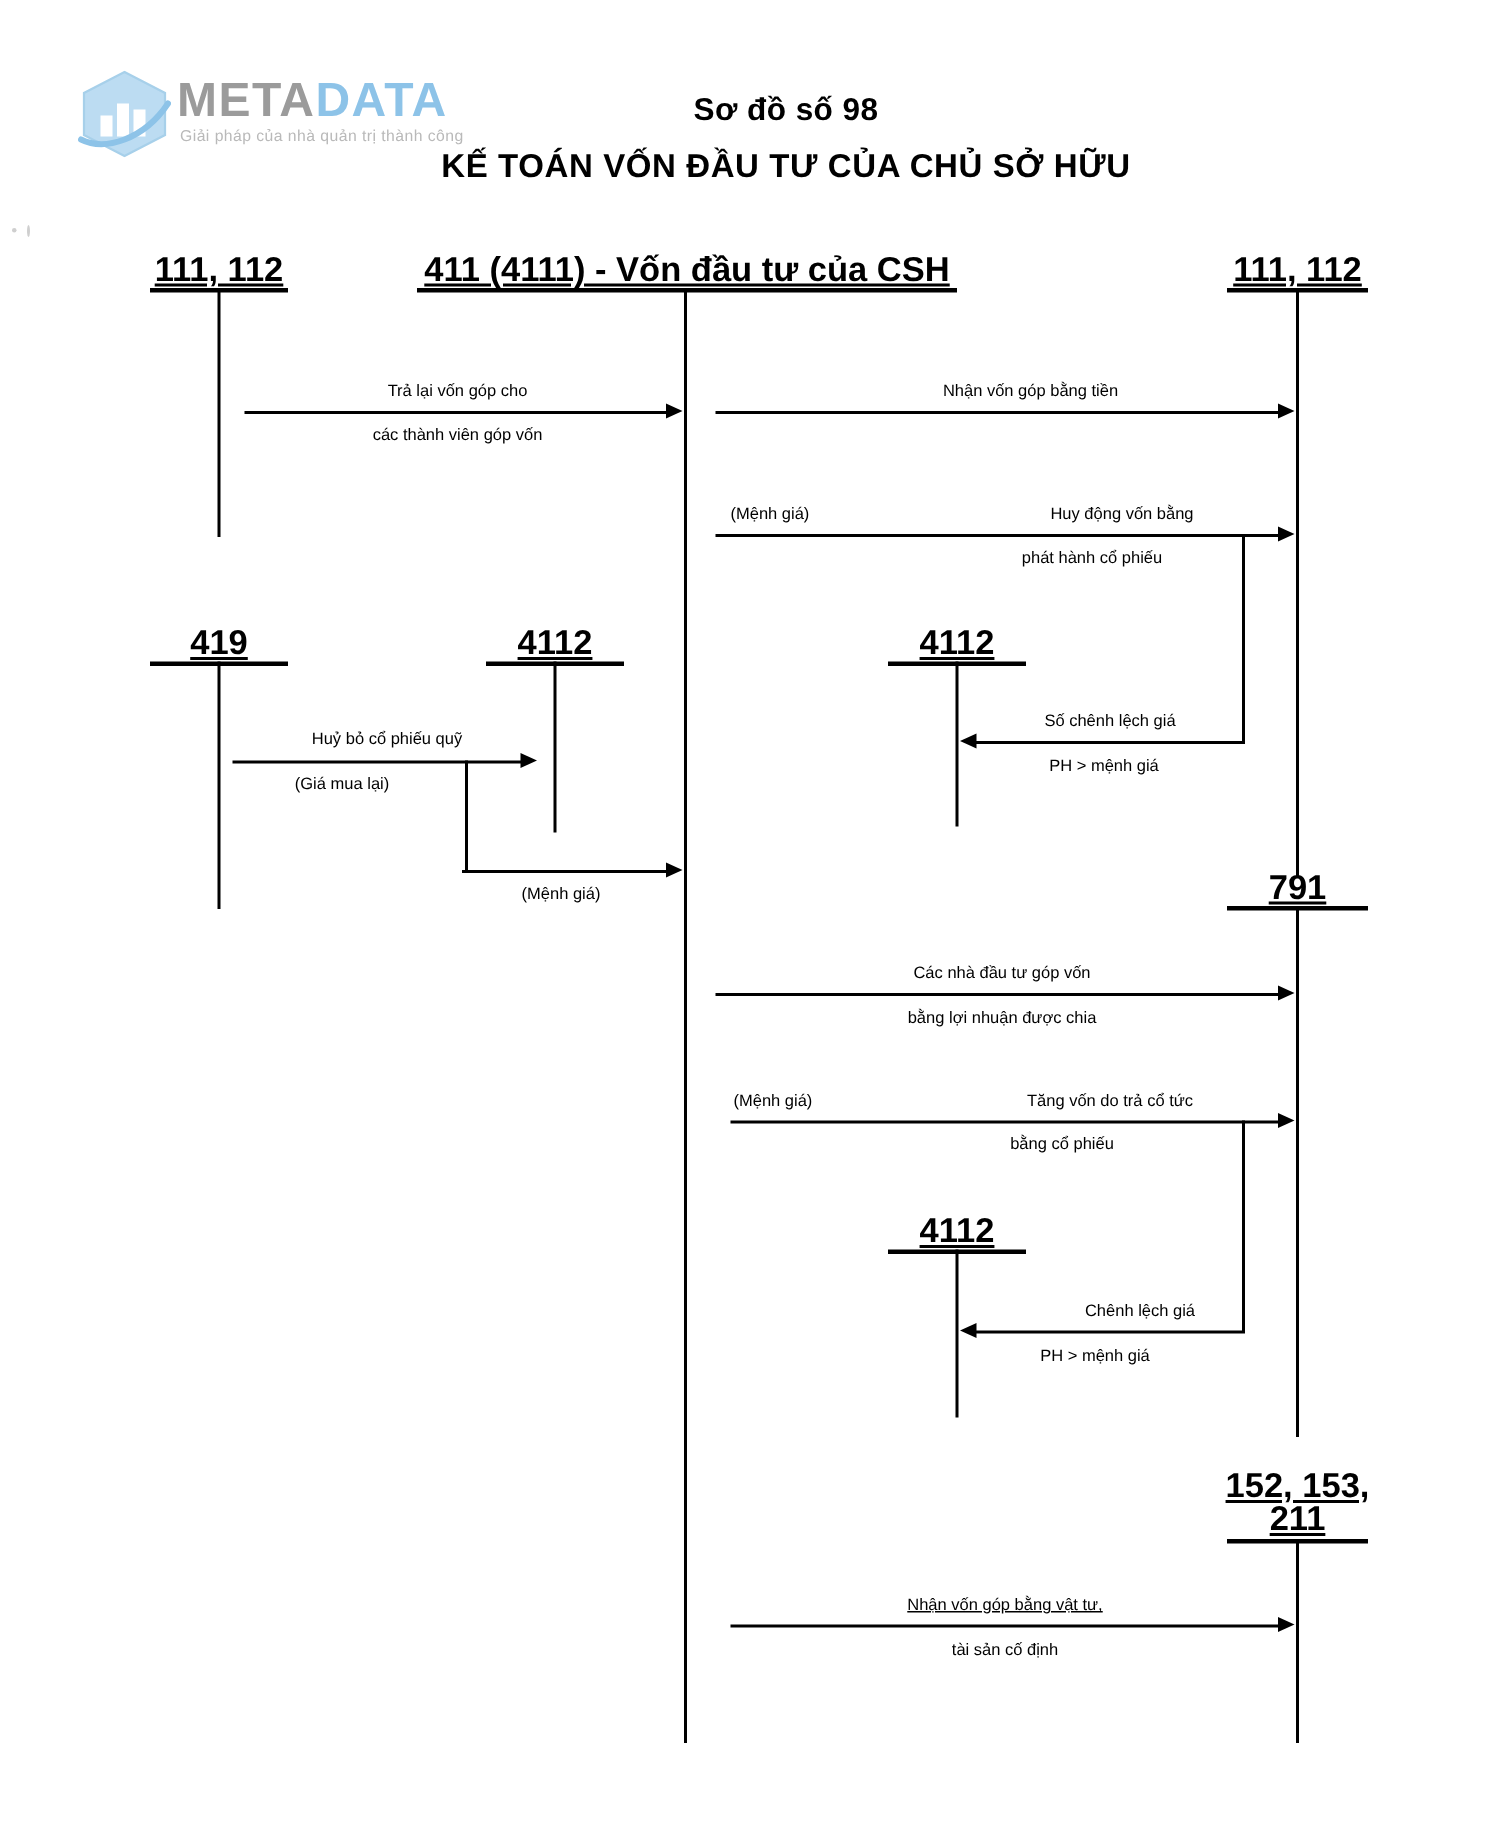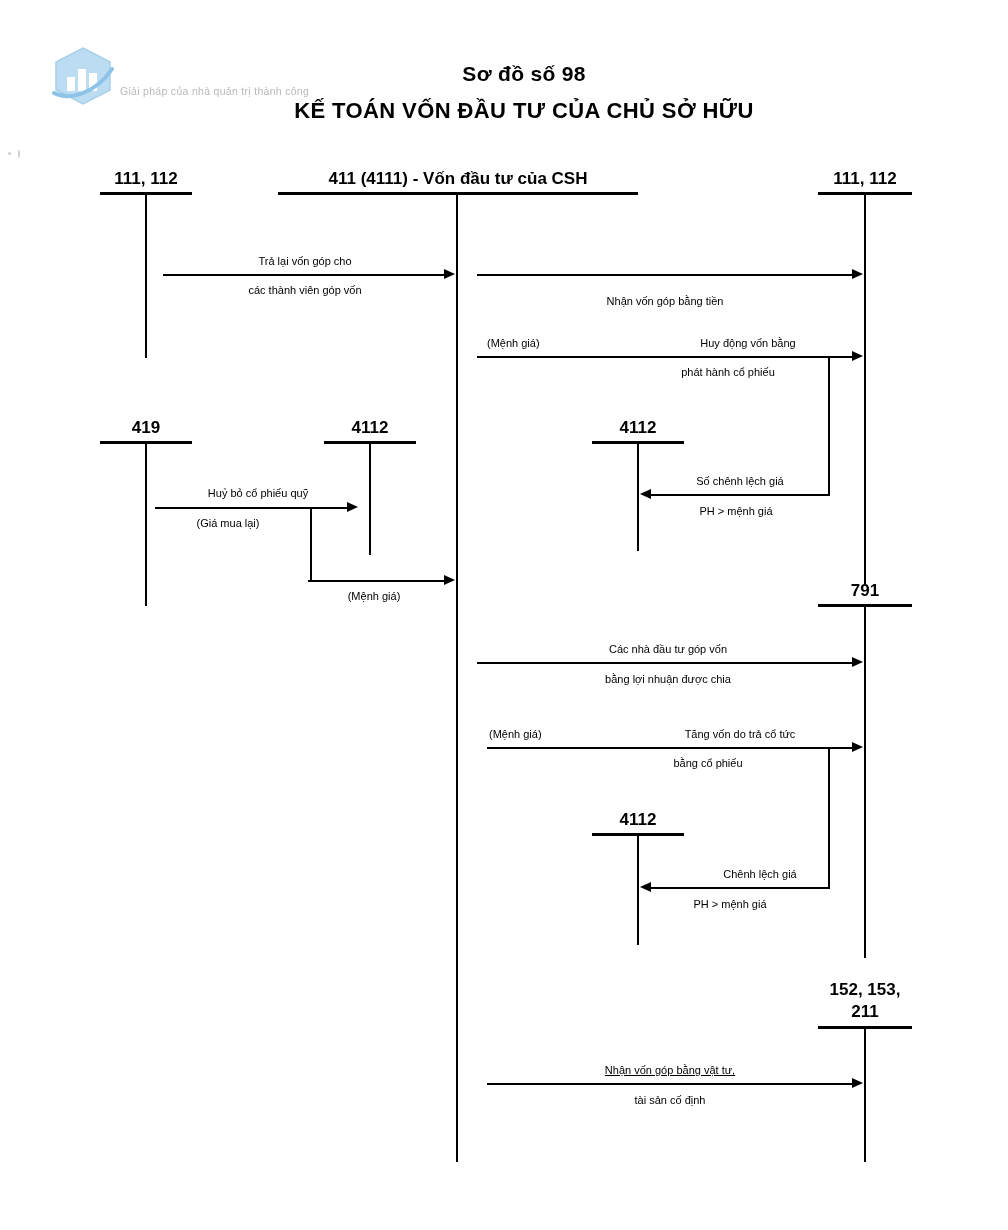--- a/index.html
+++ b/index.html
@@ -42,22 +42,23 @@
   #title-line1, #title-line2 { padding-left:40px; }
 
   
   #diagram { position:absolute; left:0; top:0; width:1008px; height:1230px; }
 
   
   .acct { position:absolute; }
   .acct .code {
     position:absolute; left:50%; transform:translateX(-50%);
     bottom:100%; margin-bottom:3px;
-    font-size:17px; font-weight:bold; white-space:nowrap; text-align:center;
+    font-size:23px; font-weight:bold; white-space:nowrap; text-align:center;
     line-height:20px;
+    text-decoration:underline;
   }
   .acct .bar { position:absolute; left:0; top:0; height:0; width:100%;
                border-top:3px solid #000; }
   .acct .stem { position:absolute; left:50%; top:0; width:0;
                 border-left:2.5px solid #000; transform:translateX(-50%); }
 
   
   .ftext {
     position:absolute; font-size:11px; white-space:nowrap;
     line-height:20px; letter-spacing:0;
@@ -84,20 +85,23 @@
 <div id="logo">
   <div class="mark">
     <svg width="62" height="58" viewBox="0 0 62 58">
       <polygon points="31,1 58,15 58,43 31,57 4,43 4,15" fill="#bcdcf2" stroke="#a7d0ea" stroke-width="1.5"></polygon>
       <rect x="15" y="30" width="8" height="14" fill="#ffffff"></rect>
       <rect x="26" y="22" width="8" height="22" fill="#ffffff"></rect>
       <rect x="37" y="26" width="8" height="18" fill="#ffffff"></rect>
       <path d="M2,46 C18,54 44,46 60,22" stroke="#8dc3e8" stroke-width="4" fill="none" stroke-linecap="round"></path>
     </svg>
   </div>
+  <div class="wordmark">
+    <span class="wm-meta">META</span><span class="wm-data">DATA</span>
+  </div>
   <div class="tagline">Giải pháp của nhà quản trị thành công</div>
 </div>
 
 <div class="speck" style="left:8px;top:152px;width:3px;height:3px;"></div>
 <div class="speck" style="left:18px;top:150px;width:2px;height:8px;"></div>
 
 <div id="title-line1">Sơ đồ số 98</div>
 <div id="title-line2">KẾ TOÁN VỐN ĐẦU TƯ CỦA CHỦ SỞ HỮU</div>
 
 <div id="diagram">
@@ -118,21 +122,21 @@
     <div class="code">111, 112</div>
     <div class="bar"></div>
     <div class="stem" style="height:392px;"></div>
   </div>
 
   <div class="ftext c" style="left:305px; top:251px;">Trả lại vốn góp cho</div>
   <div class="hline" style="left:163px; top:274px; width:283px;"></div>
   <div class="arrow-r" style="left:444px; top:269px;"></div>
   <div class="ftext c" style="left:305px; top:280px;">các thành viên góp vốn</div>
 
-  <div class="ftext c" style="left:665px; top:251px;margin-top:40px;">Nhận vốn góp bằng tiền</div>
+  <div class="ftext c" style="left:687px; top:251px;">Nhận vốn góp bằng tiền</div>
   <div class="hline" style="left:477px; top:274px; width:377px;"></div>
   <div class="arrow-r" style="left:852px; top:269px;"></div>
 
   <div class="ftext" style="left:487px; top:333px;">(Mệnh giá)</div>
   <div class="ftext c" style="left:728px; top:333px;margin-left:20px;">Huy động vốn bằng</div>
   <div class="hline" style="left:477px; top:356px; width:377px;"></div>
   <div class="arrow-r" style="left:852px; top:351px;"></div>
   <div class="ftext c" style="left:728px; top:362px;">phát hành cổ phiếu</div>
 
   <div class="vline" style="left:828px; top:356px; height:139px;"></div>

